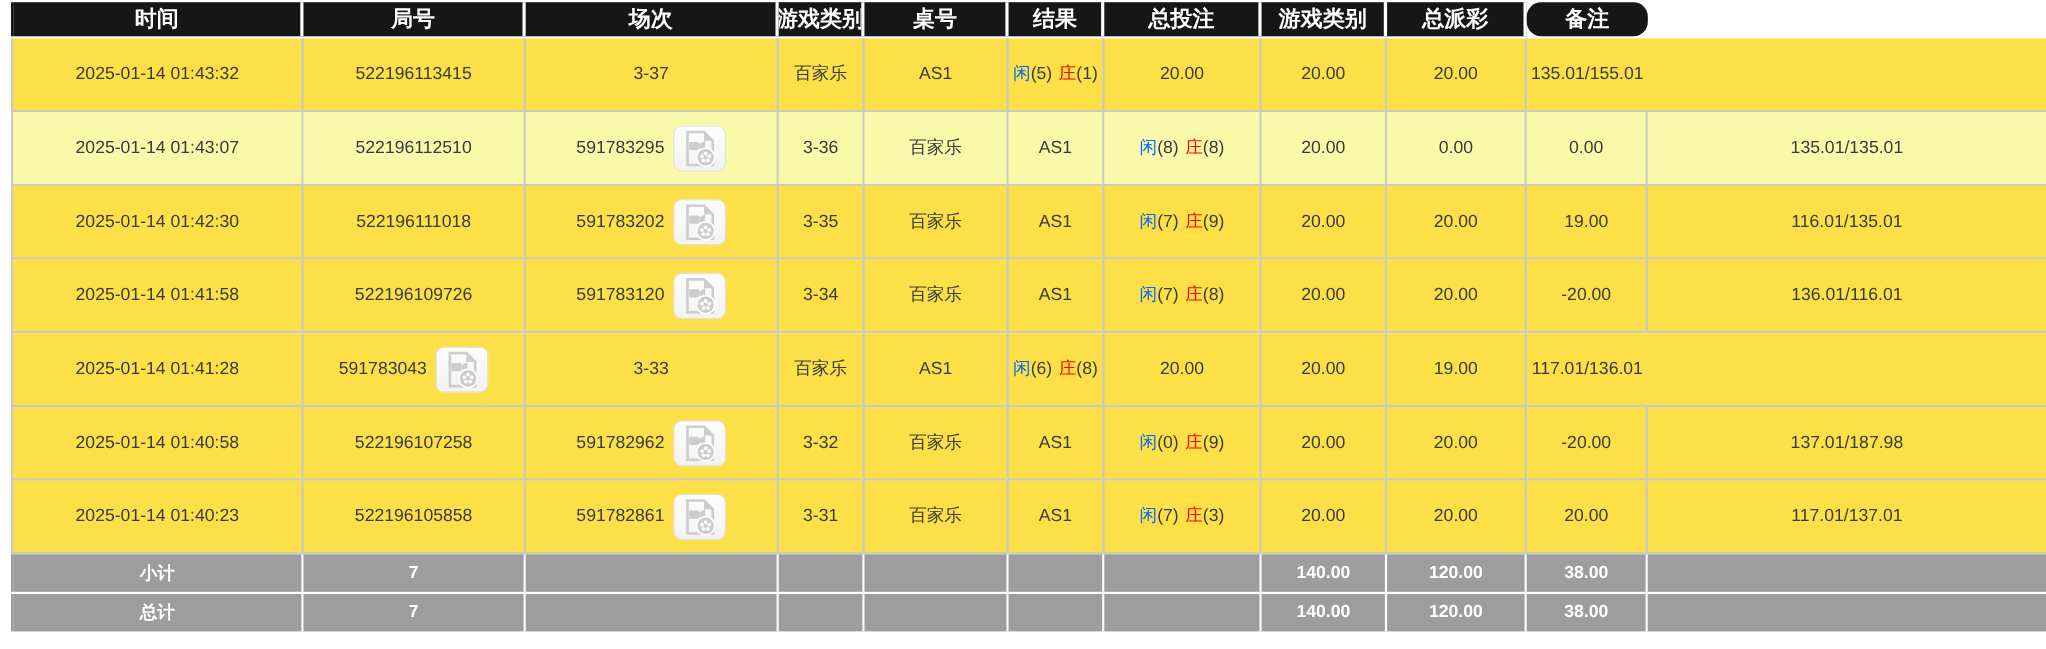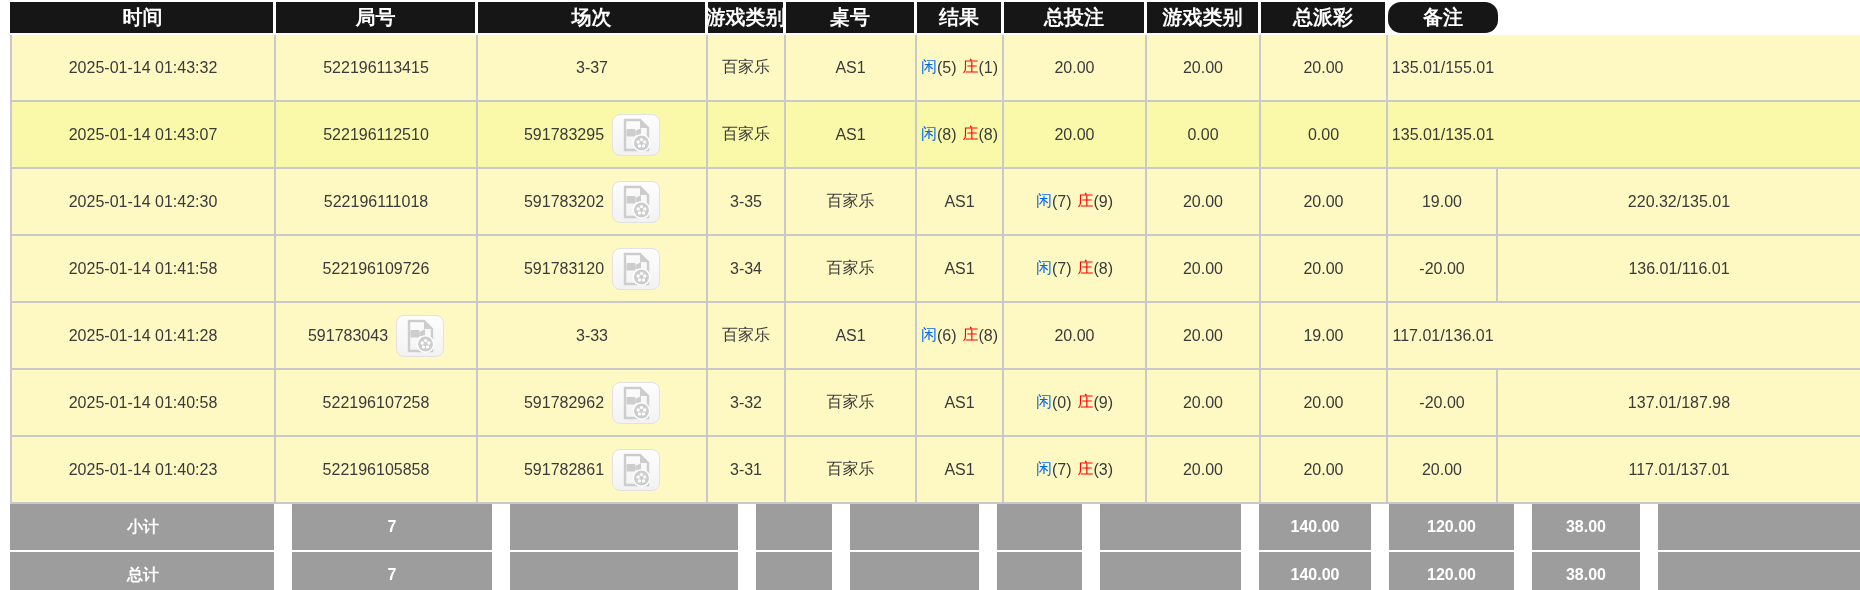--- a/index.html
+++ b/index.html
@@ -19,33 +19,33 @@
     box-sizing:border-box;overflow:hidden;white-space:nowrap;
   }
   
   .header-row{height:31px;margin-bottom:2px;border-left:2px solid var(--header-bg);}
   .header-row .cell{
     background:var(--header-bg);color:#ffffff;font-weight:bold;font-size:20px;
     border-right:3px solid #ffffff;
   }
   .header-row .cell:last-child{border-right:none;border-radius:13px;}
   
-  .data-row{height:67px;border-left:2px solid var(--grid-line);border-bottom:2px solid var(--grid-line);background:#fef9c3;}
+  .data-row{height:67px;border-left:2px solid var(--grid-line);border-bottom:2px solid var(--grid-line);background:#fde047;}
   .data-row .cell{
     font-size:16px;color:#3a3a3a;border-right:2px solid var(--grid-line);
   }
   .data-row .cell:last-child{border-right:none;}
   .data-row.highlighted,.data-row.highlighted .cell{background:var(--highlight);}
   .blue{color:var(--accent-blue);}
   .neg{color:var(--loss-red);}
   .res-p{color:var(--accent-blue);}
   .res-b{color:var(--loss-red);margin-left:6px;}
   .res-v{color:#3a3a3a;}
   
-  .summary-row{height:46px;border-left:2px solid var(--summary-bg);gap:16px;}
+  .summary-row{height:34px;border-left:2px solid var(--summary-bg);}
   .summary-row.last{margin-top:2px;}
   .summary-row .cell{
     background:var(--summary-bg);color:#ffffff;font-weight:bold;font-size:16px;
     border-right:2px solid #ffffff;
   }
   .summary-row .cell:last-child{border-right:none;}
   
   .round-num{margin-right:8px;}
   .vid-btn{
     width:48px;height:42px;flex:0 0 auto;
@@ -102,20 +102,21 @@
             <circle cx="21.5" cy="25" r="9" fill="#ffffff"></circle>
             <circle cx="21.5" cy="25" r="7.5" fill="#cdcdcd"></circle>
             <circle cx="21.5" cy="21.6" r="1.7" fill="#ffffff"></circle>
             <circle cx="18.2" cy="24" r="1.7" fill="#ffffff"></circle>
             <circle cx="24.8" cy="24" r="1.7" fill="#ffffff"></circle>
             <circle cx="19.5" cy="27.9" r="1.7" fill="#ffffff"></circle>
             <circle cx="23.5" cy="27.9" r="1.7" fill="#ffffff"></circle>
           </svg>
         </button>
       </div>
+      <div class="cell">3-36</div>
       <div class="cell">百家乐</div>
       <div class="cell">AS1</div>
       <div class="cell">
         <span class="res-p">闲</span>
         <span class="res-v">(8)</span>
         <span class="res-b">庄</span>
         <span class="res-v">(8)</span>
       </div>
       <div class="cell blue">20.00</div>
       <div class="cell">0.00</div>
@@ -148,21 +149,21 @@
       <div class="cell">AS1</div>
       <div class="cell">
         <span class="res-p">闲</span>
         <span class="res-v">(7)</span>
         <span class="res-b">庄</span>
         <span class="res-v">(9)</span>
       </div>
       <div class="cell blue">20.00</div>
       <div class="cell">20.00</div>
       <div class="cell">19.00</div>
-      <div class="cell">220.32/135.01</div>
+      <div class="cell">116.01/135.01</div>
     </div>
     <div class="row data-row">
       <div class="cell">2025-01-14 01:41:58</div>
       <div class="cell">522196109726</div>
       <div class="cell">
         <span class="round-num">591783120</span>
         <button class="vid-btn">
           <svg width="32" height="34" viewBox="0 0 32 34">
             <path d="M5 2 h15 l8 8 v22 h-23 z" fill="none" stroke="#cdcdcd" stroke-width="2.4"></path>
             <path d="M20 2 v8 h8 z" fill="#cdcdcd"></path>

